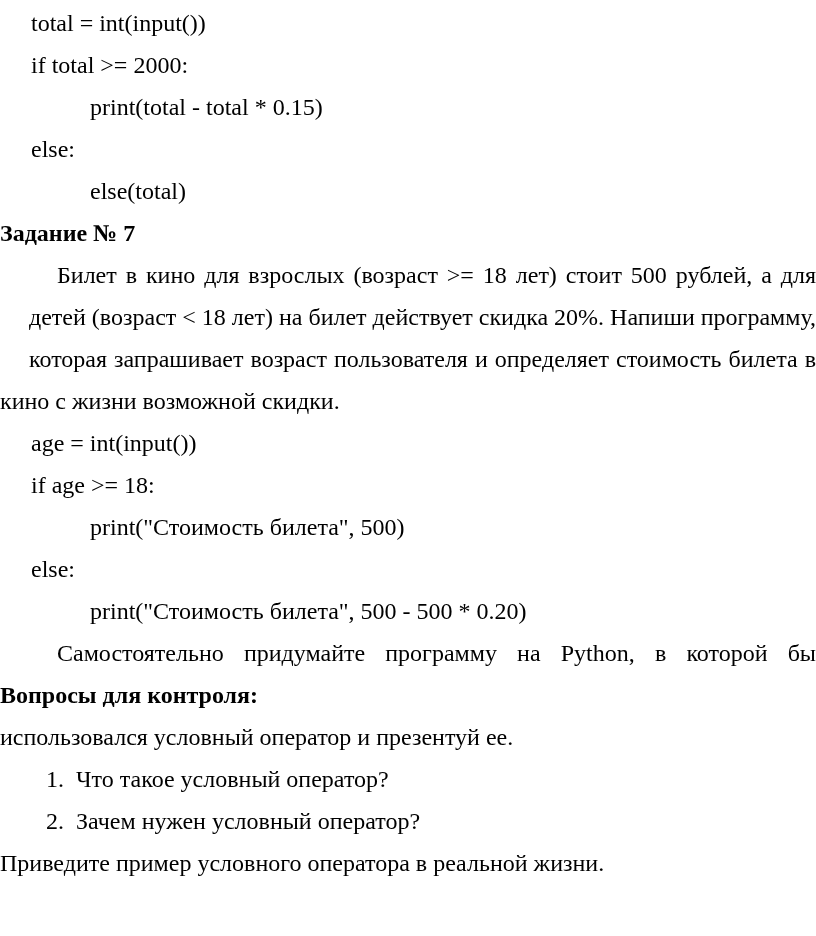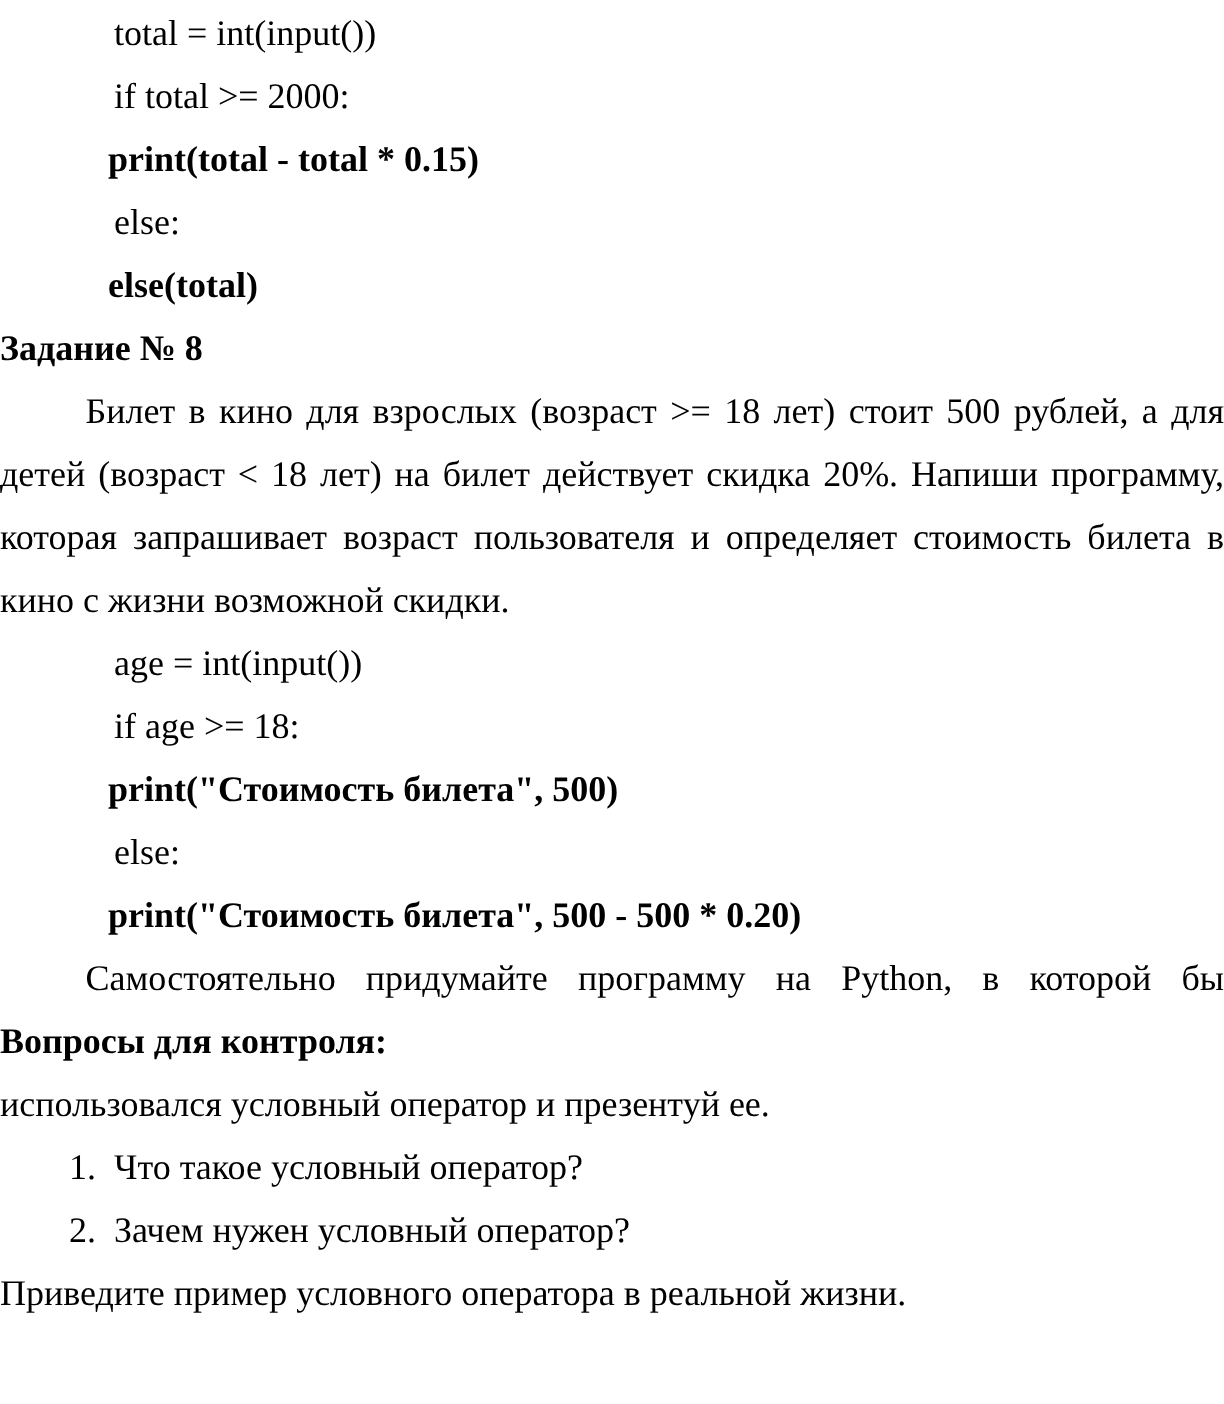--- a/index.html
+++ b/index.html
@@ -19,36 +19,37 @@
   }
   .doc-page {
     width: 816px;
   }
   .line {
     height: 42px;
     line-height: 42px;
     white-space: nowrap;
   }
   
-  .code1 { padding-left: 76px; }
+  .code1 { padding-left: 31px; }
   
-  .code2 { padding-left: 72px; font-weight: bold; }
+  .code2 { padding-left: 90px; }
   
   .heading { font-weight: bold; }
   
   .para-first {
     padding-left: 57px;
     text-align: justify;
     text-align-last: justify;
     font-family: Liberation Serif, serif;
   }
   
   .para-just {
     text-align: justify;
     text-align-last: justify;
+    padding-left: 29px;
   }
   
   .para-last { }
   
   .list { padding-left: 46px; }
   .list-num {
     display: inline-block;
     width: 30px;
   }
 </style>
@@ -56,21 +57,21 @@
 <body>
 
 <div class="doc-page">
 
   <div class="line code1">total = int(input())</div>
   <div class="line code1">if total &gt;= 2000:</div>
   <div class="line code2">print(total - total * 0.15)</div>
   <div class="line code1">else:</div>
   <div class="line code2">else(total)</div>
 
-  <div class="line heading">Задание № 8</div>
+  <div class="line heading">Задание № 7</div>
 
   <div class="line para-first">Билет в кино для взрослых (возраст &gt;= 18 лет) стоит 500 рублей, а для</div>
   <div class="line para-just">детей (возраст &lt; 18 лет) на билет действует скидка 20%. Напиши программу,</div>
   <div class="line para-just">которая запрашивает возраст пользователя и определяет стоимость билета в</div>
   <div class="line para-last">кино с жизни возможной скидки.</div>
 
   <div class="line code1">age = int(input())</div>
   <div class="line code1">if age &gt;= 18:</div>
   <div class="line code2">print("Стоимость билета", 500)</div>
   <div class="line code1">else:</div>

